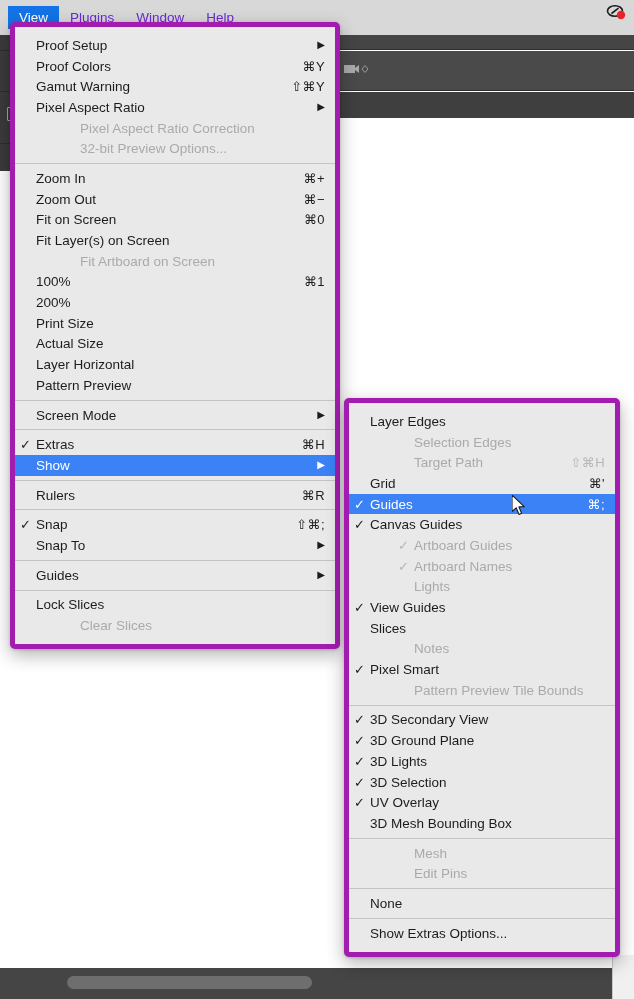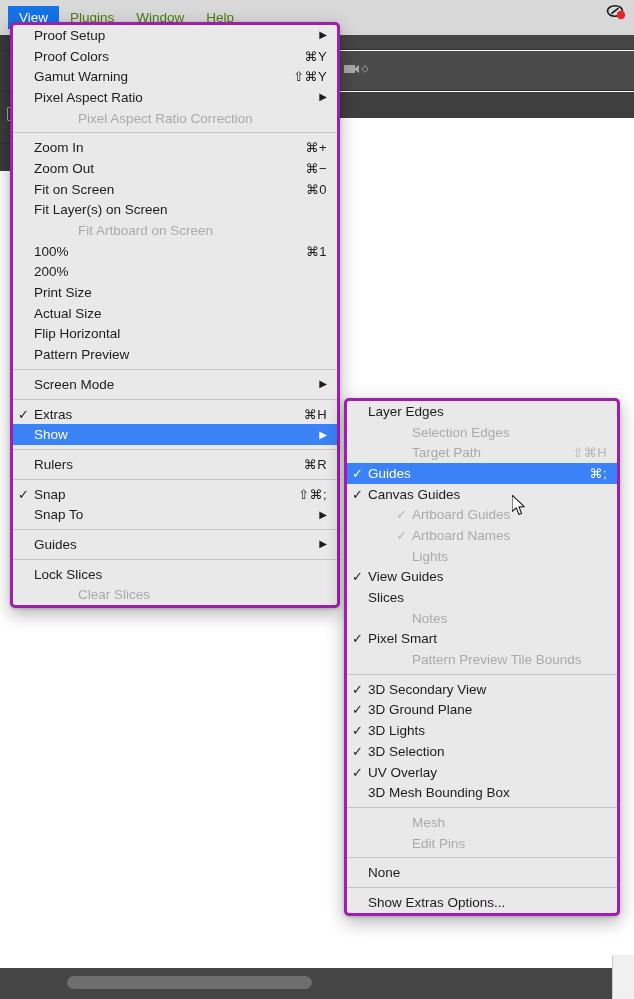--- a/index.html
+++ b/index.html
@@ -27,21 +27,21 @@
   .menubar {
     position: absolute; left: 0; top: 0;
     width: 634px; height: 35px;
     background: #d8d8d8;
     display: flex; align-items: flex-start;
     z-index: 5;
   }
   .menubar-left { display: flex; align-items: center; height: 100%; padding-left: 8px; }
   .menubar-item {
     font-size: 13.5px;
-    color: #4d7c0f;
+    color: #6d28d9;
     padding: 0 11px;
     height: 23px;
     line-height: 23px;
     white-space: nowrap;
   }
   .menubar-item.active {
     background: #1473e6;
     color: #ffffff;
   }
   .menubar-right {
@@ -122,24 +122,24 @@
     width: 22px; height: 44px;
     background: #f0f0f0;
     border-left: 1px solid #c8c8c8;
     z-index: 4;
   }
 
   
   .menu {
     position: absolute;
     background: #e9e9e9;
-    border: 3px solid #a21caf;
+    border: 5px solid #a21caf;
     border-radius: 5px;
     box-shadow: 0 6px 18px rgba(0,0,0,0.30), 0 1px 3px rgba(0,0,0,0.18);
-    padding: 0 0;
+    padding: 8px 0;
     z-index: 50;
   }
 
   #view-menu {
     left: 10px; top: 22px;
     width: 330px;
   }
 
   #show-submenu {
     left: 344px; top: 398px;
@@ -282,20 +282,24 @@
       </div>
       <div class="mi">
         <span class="check"></span>
         <span class="label">Pixel Aspect Ratio</span>
         <span class="arrow">▶</span>
       </div>
       <div class="mi disabled">
         <span class="check"></span>
         <span class="label">Pixel Aspect Ratio Correction</span>
       </div>
+      <div class="mi disabled">
+        <span class="check"></span>
+        <span class="label">32-bit Preview Options...</span>
+      </div>
       <div class="sep"></div>
       <div class="mi">
         <span class="check"></span>
         <span class="label">Zoom In</span>
         <span class="accel">⌘+</span>
       </div>
       <div class="mi">
         <span class="check"></span>
         <span class="label">Zoom Out</span>
         <span class="accel">⌘−</span>
@@ -325,21 +329,21 @@
       <div class="mi">
         <span class="check"></span>
         <span class="label">Print Size</span>
       </div>
       <div class="mi">
         <span class="check"></span>
         <span class="label">Actual Size</span>
       </div>
       <div class="mi">
         <span class="check"></span>
-        <span class="label">Flip Horizontal</span>
+        <span class="label">Layer Horizontal</span>
       </div>
       <div class="mi">
         <span class="check"></span>
         <span class="label">Pattern Preview</span>
       </div>
       <div class="sep"></div>
       <div class="mi">
         <span class="check"></span>
         <span class="label">Screen Mode</span>
         <span class="arrow">▶</span>
@@ -395,20 +399,25 @@
         <span class="label">Layer Edges</span>
       </div>
       <div class="mi disabled">
         <span class="check"></span>
         <span class="label">Selection Edges</span>
       </div>
       <div class="mi disabled">
         <span class="check"></span>
         <span class="label">Target Path</span>
         <span class="accel">⇧⌘H</span>
+      </div>
+      <div class="mi">
+        <span class="check"></span>
+        <span class="label">Grid</span>
+        <span class="accel">⌘'</span>
       </div>
       <div class="mi sel">
         <span class="check">✓</span>
         <span class="label">Guides</span>
         <span class="accel">⌘;</span>
       </div>
       <div class="mi">
         <span class="check">✓</span>
         <span class="label">Canvas Guides</span>
       </div>

